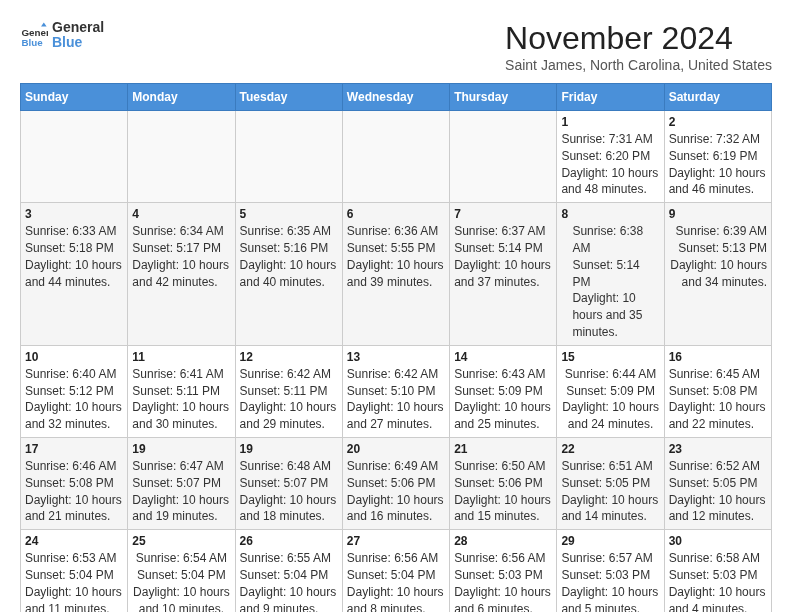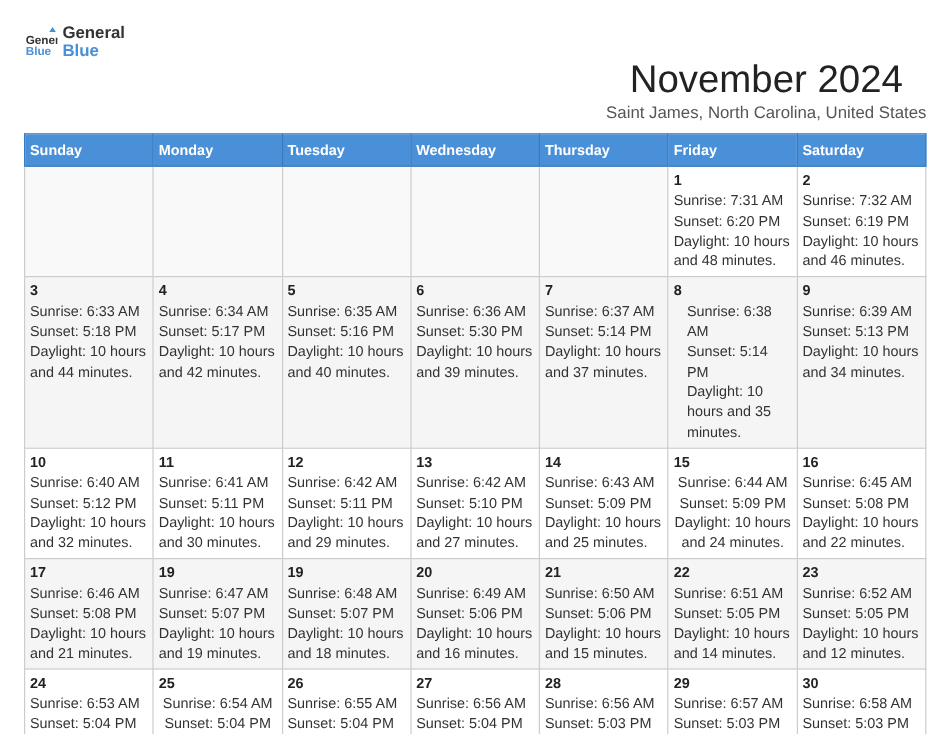--- a/index.html
+++ b/index.html
@@ -28,22 +28,21 @@
       font-weight: bold;
       line-height: 1.1;
     }
     .logo-text span:first-child { color: #333; }
     .logo-text span:last-child { color: #4a90d9; }
     .logo-icon {
       width: 28px;
       height: 28px;
     }
     .title-area {
-      text-align: center;
-      margin-top: 28px;
+      text-align: left;
     }
     .month-title {
       font-size: 32px;
       font-weight: normal;
       color: #222;
     }
     .location-title {
       font-size: 14px;
       color: #555;
     }
@@ -157,38 +156,38 @@
         </td>
         <td>
           <span class="day-number">5</span>
           <div class="day-info" style="white-space: pre-wrap;">Sunrise: 6:35 AM
 Sunset: 5:16 PM
 Daylight: 10 hours and 40 minutes.</div>
         </td>
         <td>
           <span class="day-number">6</span>
           <div class="day-info" style="white-space: pre-wrap;">Sunrise: 6:36 AM
-Sunset: 5:30 PM
+Sunset: 5:55 PM
 Daylight: 10 hours and 39 minutes.</div>
         </td>
         <td>
           <span class="day-number">7</span>
           <div class="day-info" style="white-space: pre-wrap;">Sunrise: 6:37 AM
 Sunset: 5:14 PM
 Daylight: 10 hours and 37 minutes.</div>
         </td>
         <td>
           <span class="day-number">8</span>
           <div class="day-info" style="white-space: pre-wrap; margin-left: 11px;">Sunrise: 6:38 AM
 Sunset: 5:14 PM
 Daylight: 10 hours and 35 minutes.</div>
         </td>
         <td>
           <span class="day-number">9</span>
-          <div class="day-info" style="white-space: pre-wrap;">Sunrise: 6:39 AM
+          <div class="day-info" style="white-space: pre-wrap; text-align: right;">Sunrise: 6:39 AM
 Sunset: 5:13 PM
 Daylight: 10 hours and 34 minutes.</div>
         </td>
       </tr>
       <tr>
         <td>
           <span class="day-number">10</span>
           <div class="day-info" style="white-space: pre-wrap;">Sunrise: 6:40 AM
 Sunset: 5:12 PM
 Daylight: 10 hours and 32 minutes.</div>

